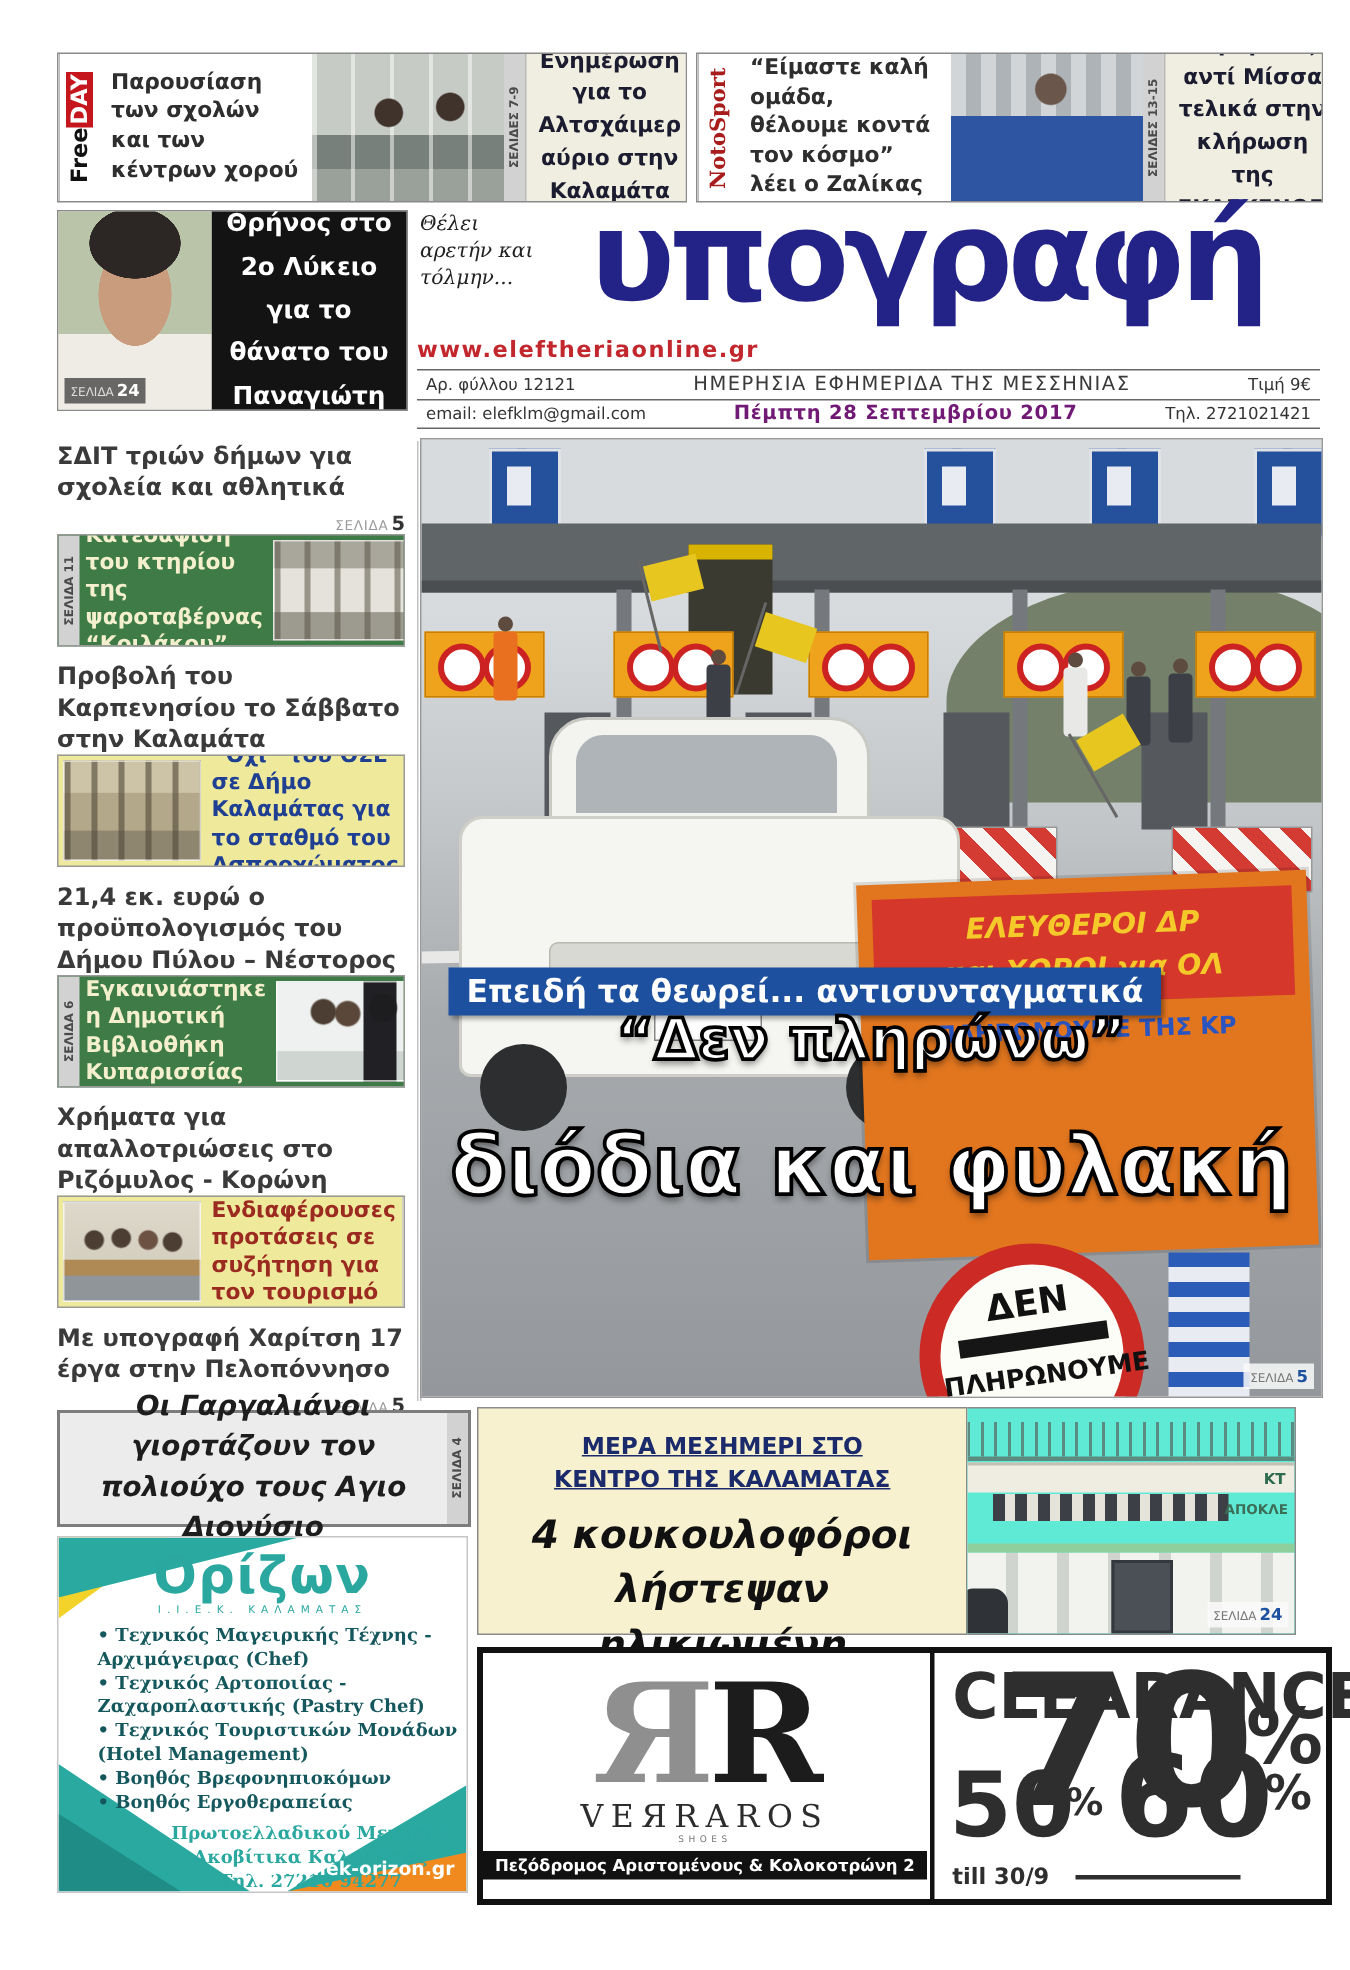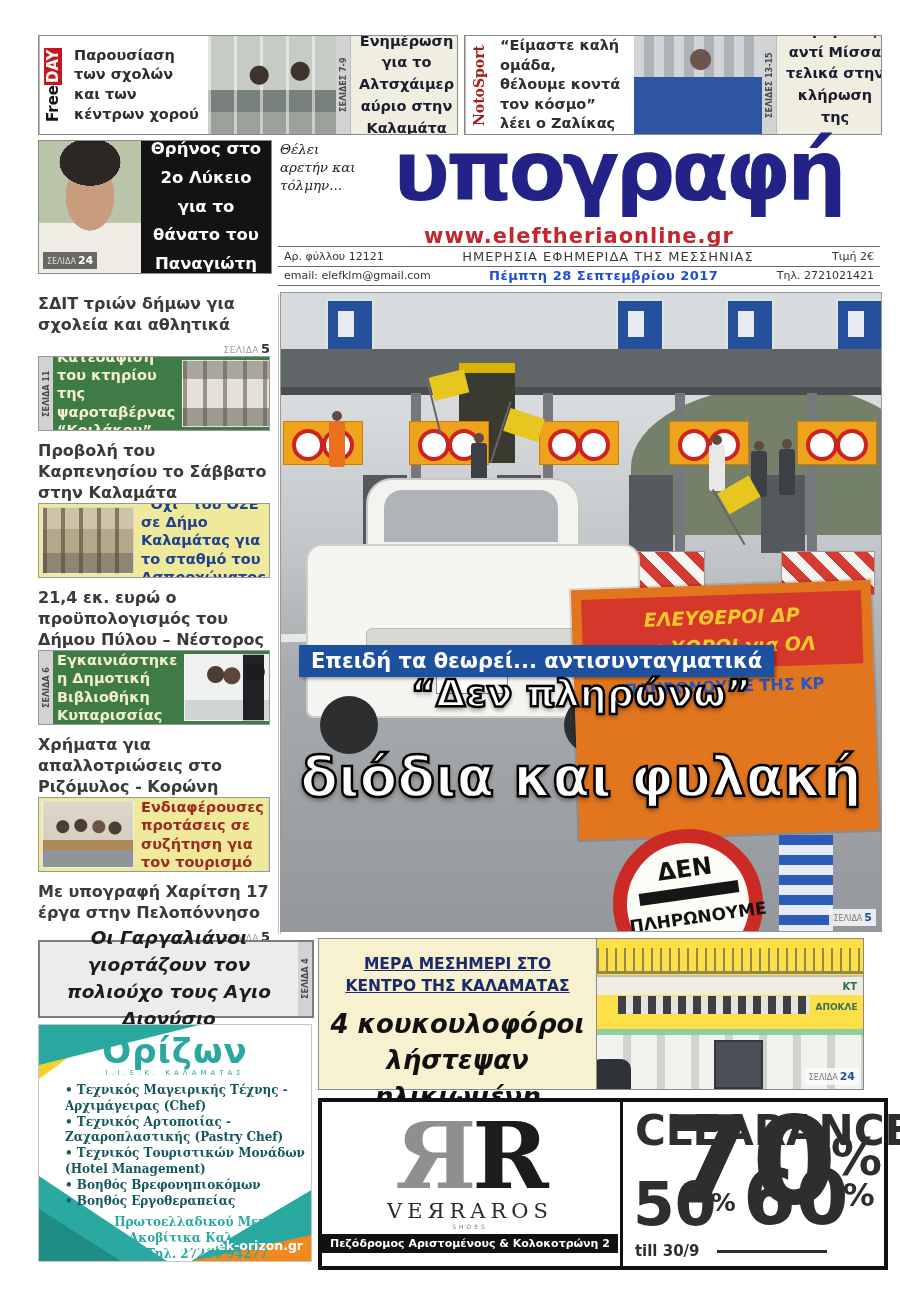--- a/index.html
+++ b/index.html
@@ -64,24 +64,24 @@
 
   
   .obit{display:flex;border:1px solid #8a8a8a;}
   .obit-photo{flex:0 0 102px;position:relative;}
   .obit-box{flex:1;background:#131313;display:flex;align-items:center;}
   .obit-box div{width:100%;text-align:center;color:#fff;font-weight:bold;font-size:16.5px;line-height:1.75;padding:0 8px;}
 
   
   .slogan{font-family:"DejaVu Serif","Liberation Serif",serif;font-style:italic;font-size:13.5px;color:#222;line-height:1.35;width:80px;}
   .logo{font-weight:900;font-size:84px;line-height:.95;color:#232287;letter-spacing:-4px;text-align:center;}
-  .website{color:#c1272d;font-weight:bold;font-size:21px;letter-spacing:1px;text-align:center;}
+  .website{color:#c1272d;font-weight:bold;font-size:15px;letter-spacing:1px;text-align:left;}
   .inforow{display:flex;justify-content:space-between;align-items:center;font-size:11px;color:#333;padding:2px 6px;}
   .inforow .mid{font-size:13px;letter-spacing:1px;color:#3a3a3a;}
-  .inforow.r2 .mid{font-weight:bold;letter-spacing:.5px;color:#1d4ed8;}
+  .inforow.r2 .mid{font-weight:bold;letter-spacing:.5px;color:#701a75;}
 
   
   .sidebar{display:flex;flex-direction:column;gap:10px;border-right:3px double #c2c2c2;padding-right:8px;}
   .sb-plain{height:52px;}
   .sb-head{font-size:16px;font-weight:bold;color:#3a3a3a;line-height:1.3;}
   .sb-box{height:76px;border:1px solid #999;display:flex;overflow:hidden;}
   .sb-green{background:#3e7b46;}
   .sb-yellow{background:#efe99c;}
   .sb-box .txt{flex:1;display:flex;align-items:center;justify-content:center;text-align:left;
                font-size:14.5px;font-weight:bold;line-height:1.25;padding:2px 4px;}
@@ -149,21 +149,21 @@
   .o-list li::before{content:"• ";}
   .o-addr{position:relative;text-align:center;padding-left:64px;margin-top:4px;
           font-family:"DejaVu Serif","Liberation Serif",serif;font-weight:bold;font-size:12px;color:#2aa8a0;line-height:1.35;}
   .o-web{position:absolute;right:8px;bottom:8px;color:#fff;font-weight:bold;font-size:12.5px;}
 
   
   .robbery{display:flex;gap:0;}
   .rob-box{flex:1;border:1px solid #8a8a8a;background:#f7f1cf;text-align:center;padding:14px 6px;}
   .rob-kick{color:#1b2a6b;font-weight:bold;font-size:15.5px;line-height:1.45;text-decoration:underline;}
   .rob-head{color:#111;font-weight:bold;font-style:italic;font-size:26px;line-height:1.4;margin-top:8px;}
-  .bld{flex:0 0 218px;position:relative;background:#fde047;border:1px solid #8a8a8a;border-left:none;overflow:hidden;padding-left:48px;}
+  .bld{flex:0 0 218px;position:relative;background:#5eead4;border:1px solid #8a8a8a;border-left:none;overflow:hidden;}
   .bld-balcony{position:absolute;left:0;right:0;top:6%;height:15%;border-bottom:3px solid #5a5a55;
       background:repeating-linear-gradient(90deg,#5a5a55 0 2px,transparent 2px 9px);opacity:.65;}
   .bld-sign{position:absolute;left:0;right:0;top:24%;height:12%;background:#efece1;border-top:2px solid #c2beb2;
       color:#2f6b4f;font-weight:bold;font-size:10px;display:flex;align-items:center;justify-content:flex-end;padding-right:6px;}
   .bld-windows{position:absolute;left:8%;width:72%;top:38%;height:12%;
       background:repeating-linear-gradient(90deg,#3c3f45 0 8px,#e6e3da 8px 15px);}
   .bld-side{position:absolute;right:2%;top:40%;color:#3c6e57;font-weight:bold;font-size:9px;line-height:1.8;text-align:right;}
   .bld-store{position:absolute;left:0;right:0;bottom:0;height:36%;
       background:repeating-linear-gradient(90deg,#f2f2ef 0 26px,#cfd4cf 26px 34px);border-top:6px solid #8fcf9e;}
   .bld-door{position:absolute;left:44%;width:17%;bottom:0;height:30%;background:#4a5055;border:2px solid #33383c;}
@@ -225,21 +225,21 @@
     </div>
   </div>
 
   <div class="abs" style="left:278px;top:138px;width:602px;height:148px;">
     <div class="abs slogan" style="left:2px;top:2px;">Θέλει αρετήν και τόλμην...</div>
     <div class="abs logo" style="left:78px;top:-6px;width:524px;">υπογραφή</div>
     <div class="abs website" style="left:0;right:0;top:86px;">www.eleftheriaonline.gr</div>
     <div class="abs inforow" style="left:0;right:0;top:108px;border-top:1px solid #666;border-bottom:1px solid #666;">
       <span>Αρ. φύλλου 12121</span>
       <span class="mid">ΗΜΕΡΗΣΙΑ ΕΦΗΜΕΡΙΔΑ ΤΗΣ ΜΕΣΣΗΝΙΑΣ</span>
-      <span>Τιμή 2€</span>
+      <span>Τιμή 9€</span>
     </div>
     <div class="abs inforow r2" style="left:0;right:0;top:128px;border-bottom:1px solid #666;">
       <span>email: elefklm@gmail.com</span>
       <span class="mid">Πέμπτη 28 Σεπτεμβρίου 2017</span>
       <span>Τηλ. 2721021421</span>
     </div>
   </div>
 
   <div class="abs sidebar" style="left:38px;top:294px;width:232px;height:640px;">
 

